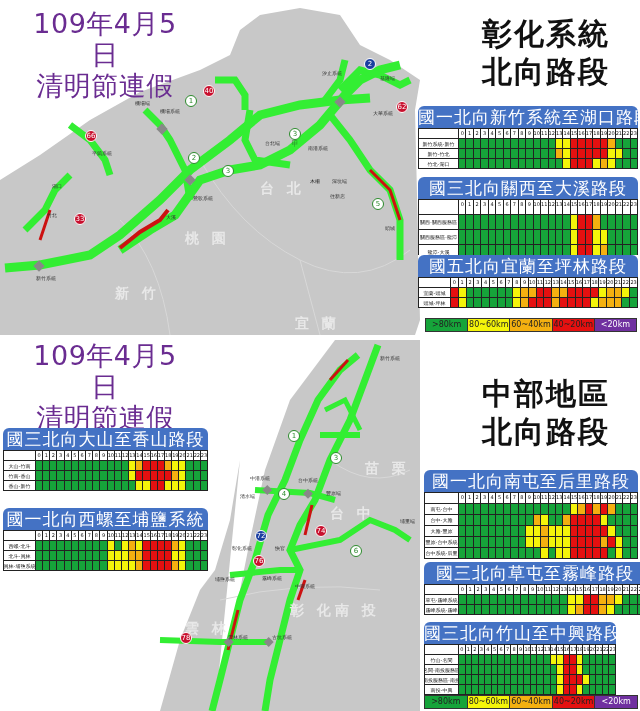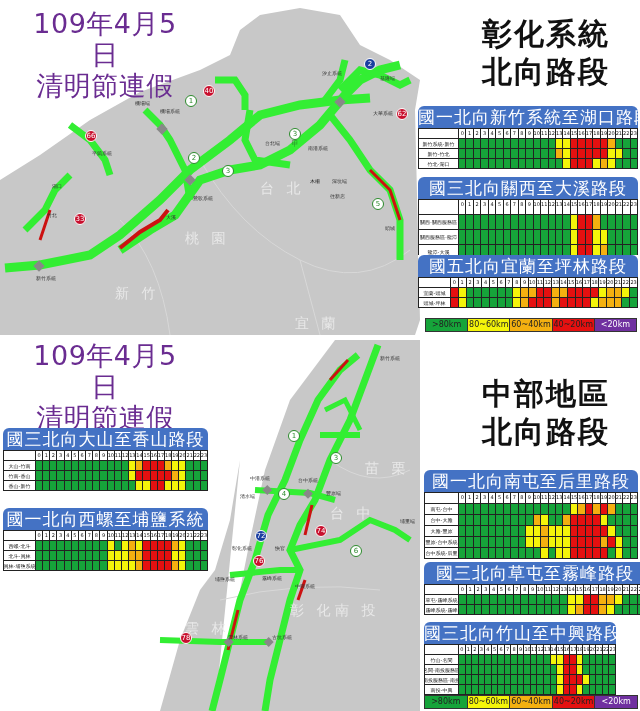--- a/index.html
+++ b/index.html
@@ -17,21 +17,21 @@
   .hcell { background: #fff; font-size: 5px; line-height: 9px; text-align: center; color: #111; overflow: hidden; }
   .rlabel { background: #fff; font-size: 5px; text-align: center; color: #111; overflow: hidden; white-space: nowrap; display: flex; align-items: center; justify-content: center; }
   .c-G { background: #16a43a; }
   .c-Y { background: #f4f40a; }
   .c-O { background: #f4b010; }
   .c-R { background: #e51010; }
   .legend { position: absolute; display: flex; height: 14px; border: 1px solid #333; }
   .legend > div { font-size: 8px; line-height: 12px; text-align: center; border-right: 1px solid #333; color: #222; }
   .legend > div:last-child { border-right: none; }
   .map-label { position: absolute; font-size: 5px; color: #333; white-space: nowrap; }
-  .big-area { position: absolute; font-size: 14px; color: #e8e8e8; letter-spacing: 4px; }
+  .big-area { position: absolute; font-size: 14px; color: #e8e8e8; letter-spacing: 4px; font-weight: bold; }
   .route-badge { position: absolute; width: 12px; height: 12px; border-radius: 50%; border: 1px solid #2c8a2c; background: #fff; font-size: 7px; line-height: 10px; text-align: center; color: #2c8a2c; }
   .route-badge.prov { background: #c8102e; color: #fff; border-color: #fff; }
   .route-badge.blue { background: #1b3fa0; color: #fff; border-color: #fff; }
 </style>
 </head>
 <body>
 
 <section class="panel" id="panel-north">
   <svg class="map-svg" width="640" height="335" viewBox="0 0 640 335">
 
@@ -88,21 +88,21 @@
   <span class="map-label" style="left:385px;top:225px">頭城</span>
 
   <span class="route-badge" style="left:185px;top:95px">1</span>
   <span class="route-badge" style="left:188px;top:152px">2</span>
   <span class="route-badge" style="left:222px;top:165px">3</span>
   <span class="route-badge" style="left:372px;top:198px">5</span>
   <span class="route-badge" style="left:289px;top:128px">3甲</span>
   <span class="route-badge prov" style="left:203px;top:85px">40</span>
   <span class="route-badge prov" style="left:85px;top:130px">66</span>
   <span class="route-badge prov" style="left:74px;top:213px">33</span>
-  <span class="route-badge prov" style="left:396px;top:108px">62</span>
+  <span class="route-badge prov" style="left:396px;top:101px">62</span>
   <span class="route-badge blue" style="left:364px;top:58px">2</span>
 
   <div class="date-title" style="left:20px;top:8px;width:170px">
     <div>109年4月5日</div>
     <div>清明節連假</div>
   </div>
   <div class="region-title" style="left:482px;top:15px">
     <div>彰化系統</div>
     <div>北向路段</div>
   </div>

